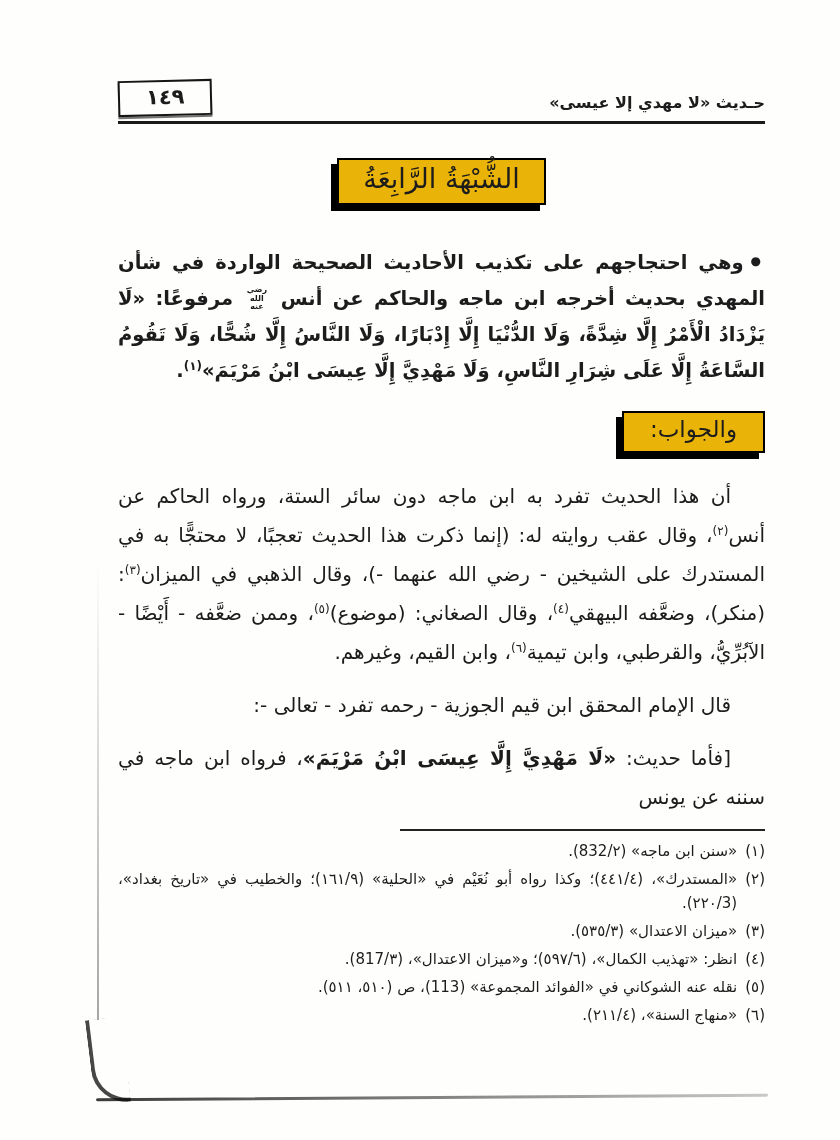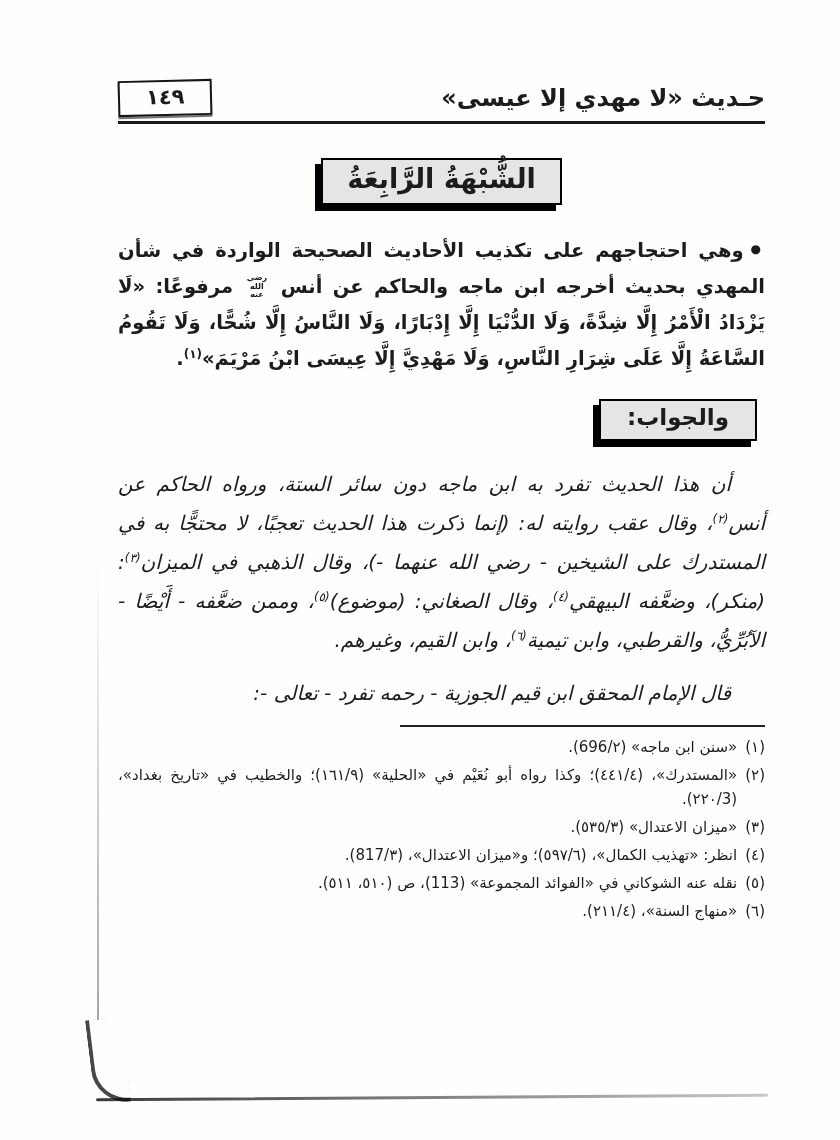--- a/index.html
+++ b/index.html
@@ -3,38 +3,38 @@
 <meta charset="utf-8">
 <style>
   html,body{margin:0;padding:0;width:840px;height:1140px;overflow:hidden;background:#ffffff;}
   .page{
     position:relative;width:840px;height:1140px;background:#fefefdff;
     font-family:"DejaVu Sans","Liberation Sans",sans-serif;color:#1c1c1c;overflow:hidden;
   }
   .content{position:absolute;top:76px;left:118px;right:75px;}
   
   .page-header{display:flex;justify-content:space-between;align-items:flex-end;min-height:42px;}
-  .header-title{font-weight:bold;font-size:24px;padding-bottom:6px;letter-spacing:.2px;}
+  .header-title{font-weight:bold;font-size:16px;padding-bottom:6px;letter-spacing:.2px;}
   .page-number-box{
     border:2px solid #151515;background:#fefefd;padding:3px 26px 5px;
     font-weight:bold;font-size:21px;transform:rotate(-1.4deg);
     box-shadow:0 2px 0 rgba(0,0,0,.55);position:relative;z-index:2;margin-bottom:2px;
   }
   .header-rule{border-top:3px solid #1a1a1a;margin-top:3px;}
   
   .shadow-box{
-    width:fit-content;border:2.5px solid #000;background:#e5e5e5;
-    box-shadow:-6px 6px 0 #000;font-weight:bold;
+    width:fit-content;border:2.5px solid #000;background:#eab308;
+    box-shadow:-6px 6px 0 #000;font-weight:normal;
   }
   .doubt-box{margin:34px auto 0;padding:3px 24px 9px;font-size:27px;}
-  .answer-box{margin:22px 8px 0 auto;padding:3px 26px 9px;font-size:23px;}
+  .answer-box{margin:22px 0 0 auto;padding:3px 26px 9px;font-size:23px;}
   
-  .intro{margin:28px 0 0;font-weight:bold;font-size:19.5px;line-height:1.85;text-align:justify;}
+  .intro{margin:40px 0 0;font-weight:bold;font-size:19.5px;line-height:1.85;text-align:justify;}
   .bullet{font-size:12px;vertical-align:4px;margin-left:7px;}
-  .body-para{margin:14px 0 0;font-size:20px;line-height:1.95;text-align:justify;text-indent:34px;font-style:italic;}
+  .body-para{margin:14px 0 0;font-size:20px;line-height:1.95;text-align:justify;text-indent:34px;}
   #paragraphs .body-para:first-child{margin-top:24px;}
   .seg-normal{}
   .seg-bold{font-weight:bold;}
   .seg-sup{font-size:12px;vertical-align:7px;}
   .seg-sup-bold{font-size:12px;vertical-align:7px;font-weight:bold;}
   .seg-honorific{
     display:inline-block;width:27px;font-size:8px;line-height:1.05;text-align:center;
     vertical-align:-4px;font-weight:bold;
   }
   
@@ -81,27 +81,28 @@
       <span class="bullet">●</span><span><span class="seg-bold">وهي احتجاجهم على تكذيب الأحاديث الصحيحة الواردة في شأن المهدي بحديث أخرجه ابن ماجه والحاكم عن أنس </span><span class="seg-honorific">رضي الله عنه</span><span class="seg-bold"> مرفوعًا: «لَا يَزْدَادُ الْأَمْرُ إِلَّا شِدَّةً، وَلَا الدُّنْيَا إِلَّا إِدْبَارًا، وَلَا النَّاسُ إِلَّا شُحًّا، وَلَا تَقُومُ السَّاعَةُ إِلَّا عَلَى شِرَارِ النَّاسِ، وَلَا مَهْدِيَّ إِلَّا عِيسَى ابْنُ مَرْيَمَ»</span><span class="seg-sup-bold">(١)</span><span class="seg-bold">.</span></span>
     </p>
 
     <div class="shadow-box answer-box">
       <span>والجواب:</span>
     </div>
 
     <div id="paragraphs">
         <p class="body-para"><span class="seg-normal">أن هذا الحديث تفرد به ابن ماجه دون سائر الستة، ورواه الحاكم عن أنس</span><span class="seg-sup">(٢)</span><span class="seg-normal">، وقال عقب روايته له: (إنما ذكرت هذا الحديث تعجبًا، لا محتجًّا به في المستدرك على الشيخين - رضي الله عنهما -)، وقال الذهبي في الميزان</span><span class="seg-sup">(٣)</span><span class="seg-normal">: (منكر)، وضعَّفه البيهقي</span><span class="seg-sup">(٤)</span><span class="seg-normal">، وقال الصغاني: (موضوع)</span><span class="seg-sup">(٥)</span><span class="seg-normal">، وممن ضعَّفه - أَيْضًا - الآبُرِّيُّ، والقرطبي، وابن تيمية</span><span class="seg-sup">(٦)</span><span class="seg-normal">، وابن القيم، وغيرهم.</span></p>
         <p class="body-para"><span class="seg-normal">قال الإمام المحقق ابن قيم الجوزية - رحمه تفرد - تعالى -:</span></p>
+        <p class="body-para"><span class="seg-normal">[فأما حديث: </span><span class="seg-bold">«لَا مَهْدِيَّ إِلَّا عِيسَى ابْنُ مَرْيَمَ»</span><span class="seg-normal">، فرواه ابن ماجه في سننه عن يونس</span></p>
       </div>
 
     <div class="footnote-sep"></div>
     <div id="footnotes">
         <div class="footnote">
           <span class="fn-marker">(١)</span>
-          <span class="fn-text">«سنن ابن ماجه» (696/٢).</span>
+          <span class="fn-text">«سنن ابن ماجه» (832/٢).</span>
         </div>
         <div class="footnote">
           <span class="fn-marker">(٢)</span>
           <span class="fn-text">«المستدرك»، (٤٤١/٤)؛ وكذا رواه أبو نُعَيْم في «الحلية» (١٦١/٩)؛ والخطيب في «تاريخ بغداد»، (٢٢٠/3).</span>
         </div>
         <div class="footnote">
           <span class="fn-marker">(٣)</span>
           <span class="fn-text">«ميزان الاعتدال» (٥٣٥/٣).</span>
         </div>
         <div class="footnote">

